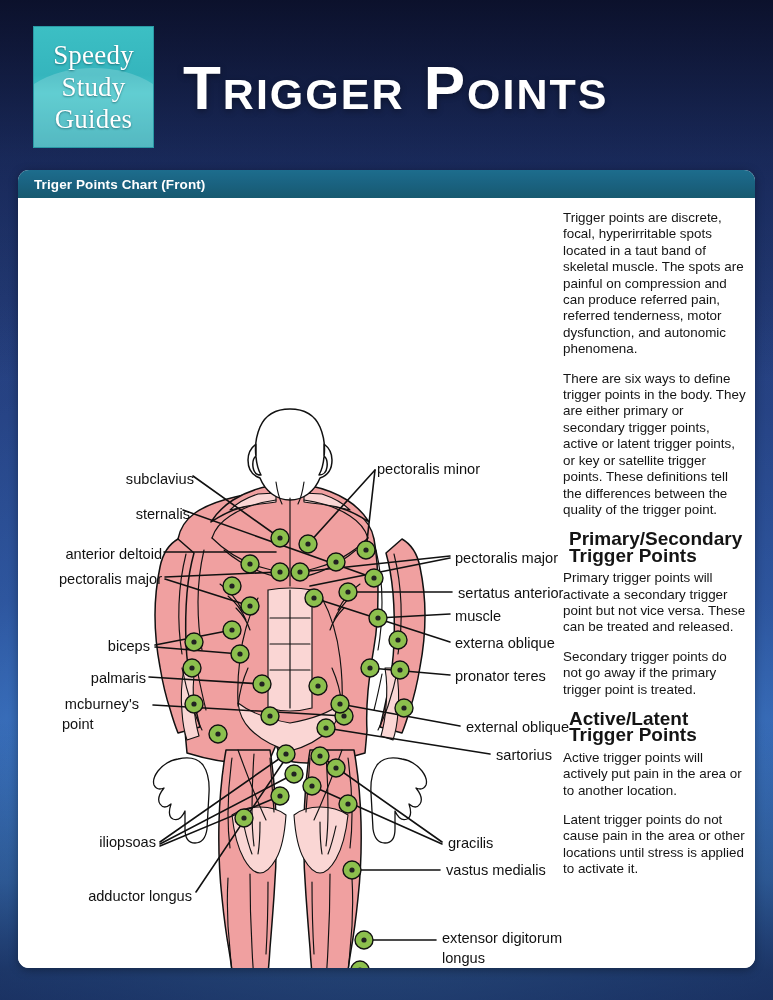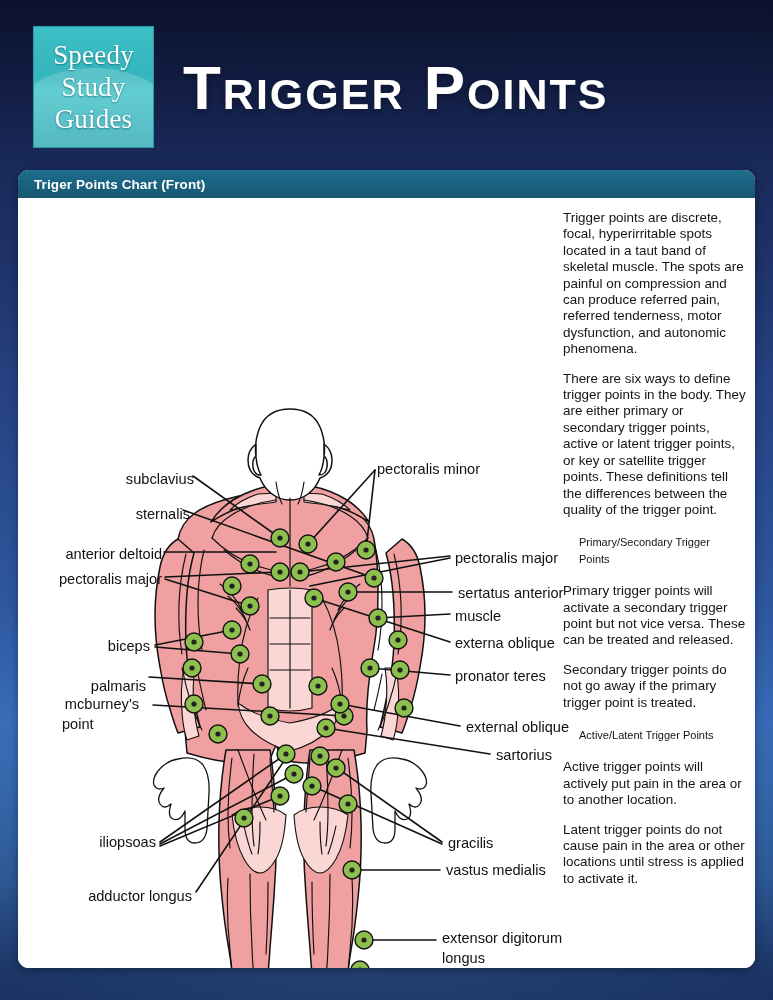--- a/index.html
+++ b/index.html
@@ -75,21 +75,21 @@
   }
   #card-body{ position:relative; width:737px; height:770px; background:#fff; }
 
   
   #info{
     position:absolute; left:545px; top:12px; width:183px;
     font-size:13.4px; line-height:16.4px; color:#141414;
   }
   #info p{ margin-bottom:13px; }
   #info p.nogap{ margin-bottom:0; }
-  #info h4{ font-size:11px; line-height:16.4px; font-weight:normal; margin:16px; }
+  #info h4{ font-size:19px; line-height:16.4px; font-weight:bold; margin:6px; }
 
   
   #figure-wrap{ position:absolute; left:0; top:0; width:545px; height:770px; }
   #fig{ position:absolute; left:0; top:0; }
 
   .lbl{
     position:absolute;
     font-size:14.6px;
     line-height:17px;
     color:#111;
@@ -309,21 +309,21 @@
           <use href="#tp" x="342" y="772"></use>
           <use href="#tp" x="200" y="536"></use>
         </g>
       </svg>
 
       <div class="lbl r" style="left:98px;  top:273px; width:78px;  text-align:right;">subclavius</div>
       <div class="lbl r" style="left:104px;  top:308px; width:68px;  text-align:right;">sternalis</div>
       <div class="lbl r" style="left:32px;  top:348px; width:112px; text-align:right;">anterior deltoid</div>
       <div class="lbl r" style="left:26px; top:373px; width:118px; text-align:right;">pectoralis major</div>
       <div class="lbl r" style="left:76px;  top:440px; width:56px;  text-align:right;">biceps</div>
-      <div class="lbl r" style="left:58px;  top:472px; width:70px;  text-align:right;margin-top:8px;">palmaris</div>
+      <div class="lbl r" style="left:58px;  top:472px; width:70px;  text-align:right;">palmaris</div>
       <div class="lbl r" style="left:33px; top:498px; width:88px; text-align:right;">mcburney's</div>
       <div class="lbl" style="left:44px; top:518px;">point</div>
       <div class="lbl r" style="left:66px;  top:636px; width:72px;  text-align:right;">iliopsoas</div>
       <div class="lbl r" style="left:52px;  top:690px; width:122px; text-align:right;">adductor longus</div>
 
       <div class="lbl" style="left:359px; top:263px;">pectoralis minor</div>
       <div class="lbl" style="left:437px; top:352px;">pectoralis major</div>
       <div class="lbl" style="left:440px; top:387px;">sertatus anterior</div>
       <div class="lbl" style="left:437px; top:410px;">muscle</div>
       <div class="lbl" style="left:437px; top:437px;">externa oblique</div>

